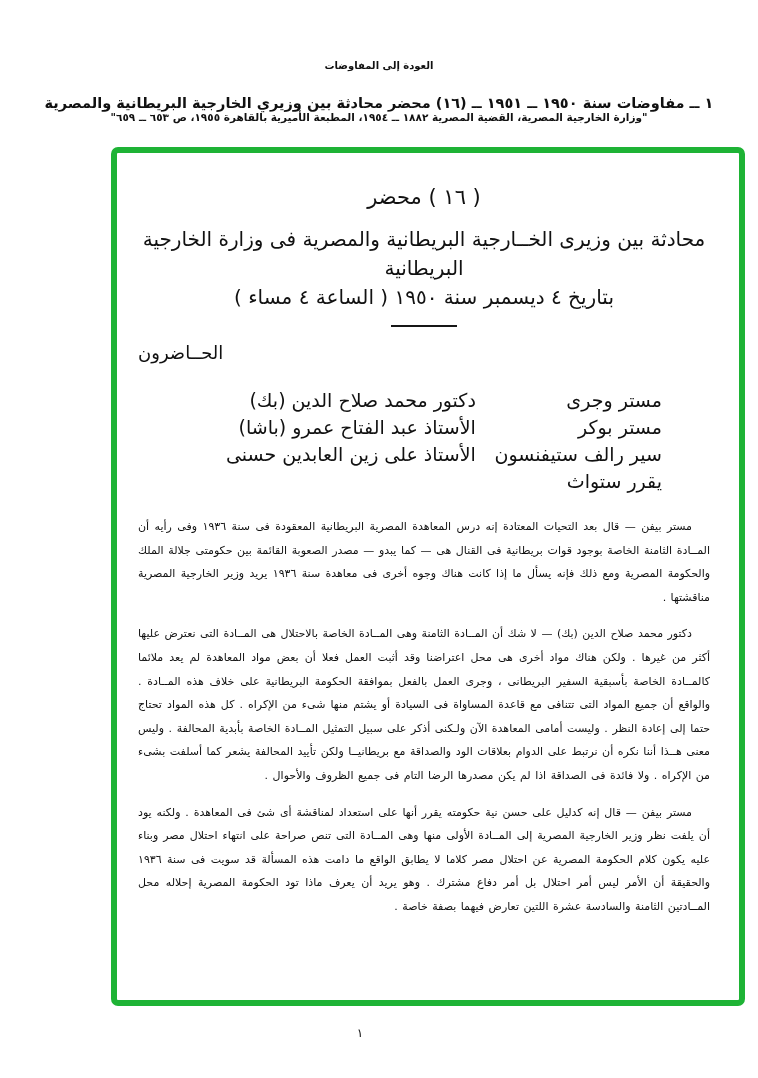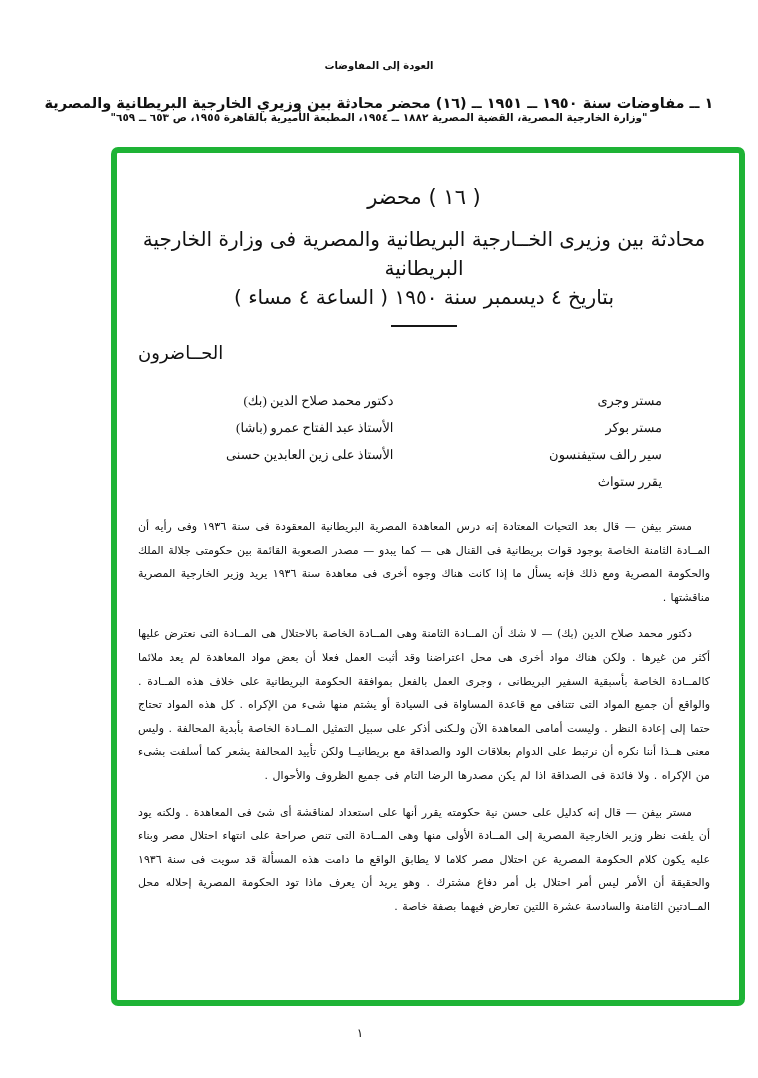--- a/index.html
+++ b/index.html
@@ -80,22 +80,21 @@
   }
 
   .attendees {
     display: flex;
     direction: rtl;
     justify-content: space-between;
     padding: 0 48px 0 88px;
     margin-bottom: 20px;
   }
   .att-col {
-    font-size: 13px;
-    font-family: Liberation Serif, serif;
+    font-size: 19px;
   }
   .att-item {
     line-height: 27px;
     white-space: nowrap;
   }
 
   .body-para {
     font-size: 11px;
     line-height: 23.6px;
     text-align: justify;

